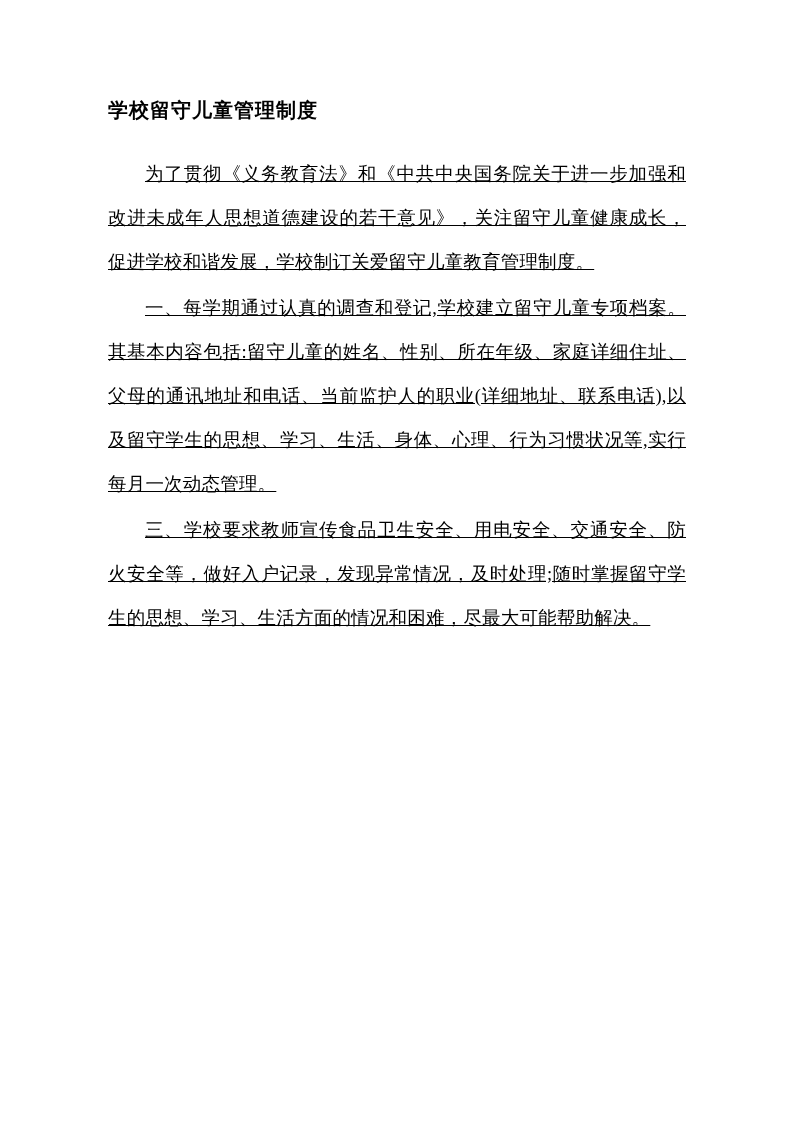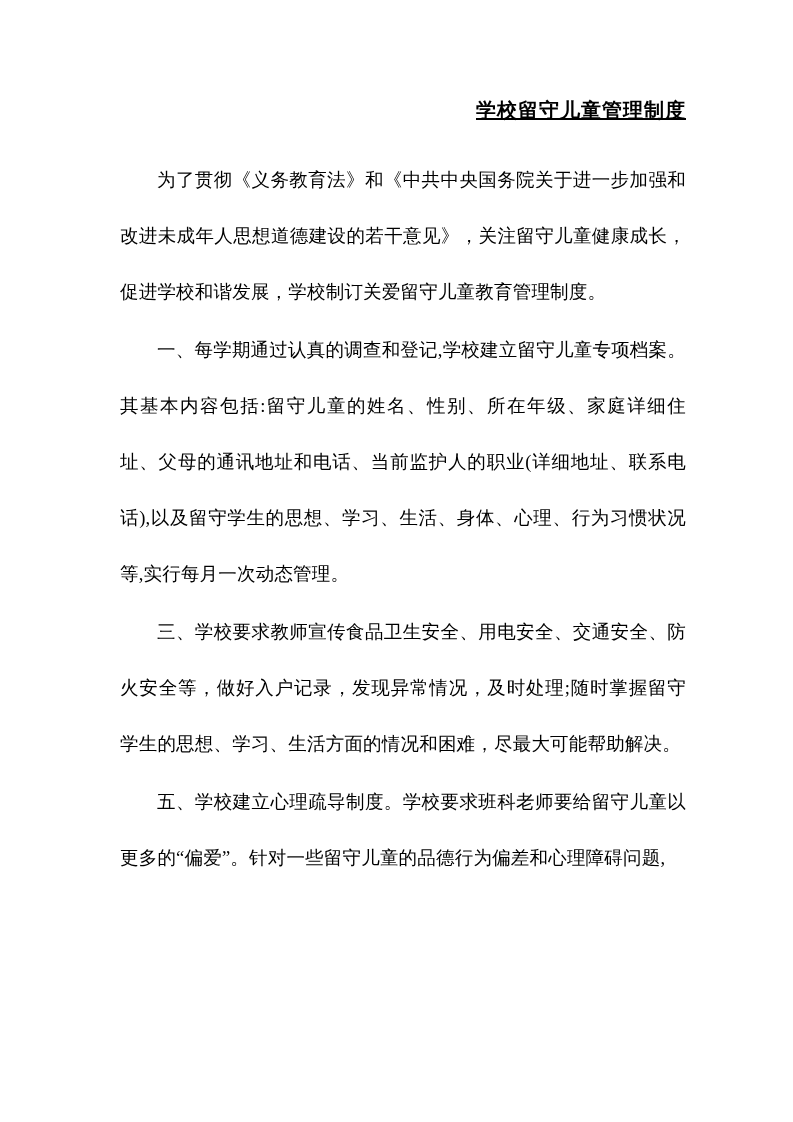--- a/index.html
+++ b/index.html
@@ -25,41 +25,40 @@
   .content {
     position: absolute;
     left: 108px;
     top: 96px;
     width: 578px;
   }
   .doc-title {
     font-family: "Liberation Sans", "DejaVu Sans", sans-serif;
     font-weight: bold;
     font-size: 20px;
-    text-align: right;
+    text-align: left;
     letter-spacing: 1px;
     margin: 0 0 28px 0;
     line-height: 1.4;
-    text-decoration: underline;
   }
   .para {
     font-size: 18.5px;
-    line-height: 56px;
+    line-height: 44px;
     text-align: justify;
     text-justify: inter-ideograph;
-    margin: 0 0 2px 12px;
+    margin: 0 0 2px 0;
     text-indent: 2em;
     letter-spacing: 0.2px;
+    text-decoration: underline;
   }
 </style>
 </head>
 <body>
 
 <div class="page">
   <div class="content">
     <h1 class="doc-title">学校留守儿童管理制度</h1>
 
     <p class="para">为了贯彻《义务教育法》和《中共中央国务院关于进一步加强和改进未成年人思想道德建设的若干意见》，关注留守儿童健康成长，促进学校和谐发展，学校制订关爱留守儿童教育管理制度。</p>
     <p class="para">一、每学期通过认真的调查和登记,学校建立留守儿童专项档案。其基本内容包括:留守儿童的姓名、性别、所在年级、家庭详细住址、父母的通讯地址和电话、当前监护人的职业(详细地址、联系电话),以及留守学生的思想、学习、生活、身体、心理、行为习惯状况等,实行每月一次动态管理。</p>
     <p class="para">三、学校要求教师宣传食品卫生安全、用电安全、交通安全、防火安全等，做好入户记录，发现异常情况，及时处理;随时掌握留守学生的思想、学习、生活方面的情况和困难，尽最大可能帮助解决。</p>
-    <p class="para">五、学校建立心理疏导制度。学校要求班科老师要给留守儿童以更多的“偏爱”。针对一些留守儿童的品德行为偏差和心理障碍问题,</p>
   </div>
 </div>
 
 </body></html>

